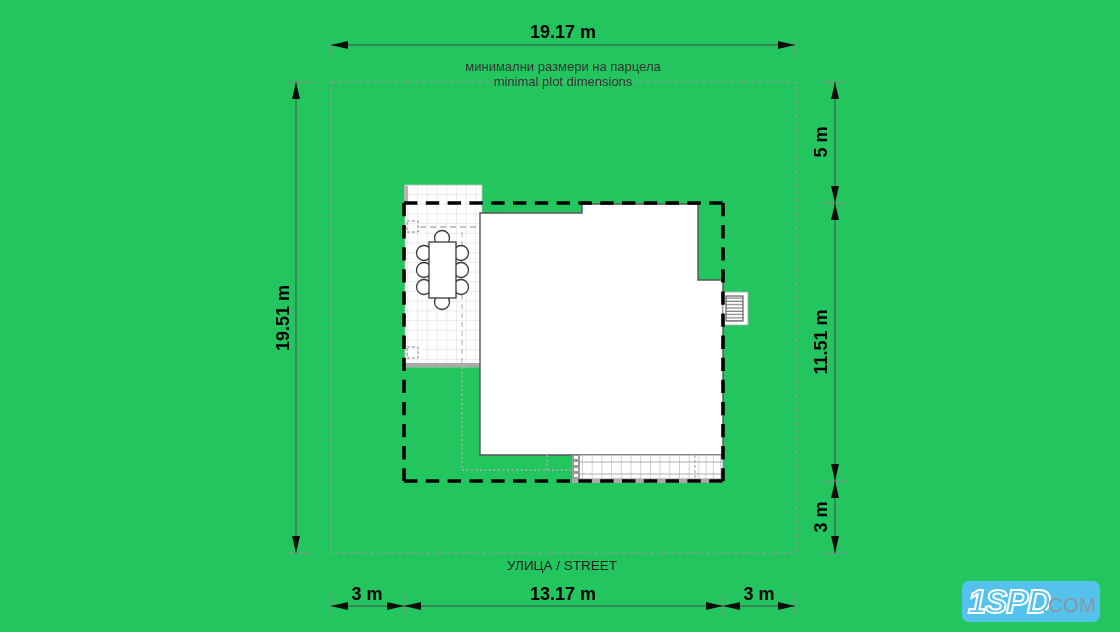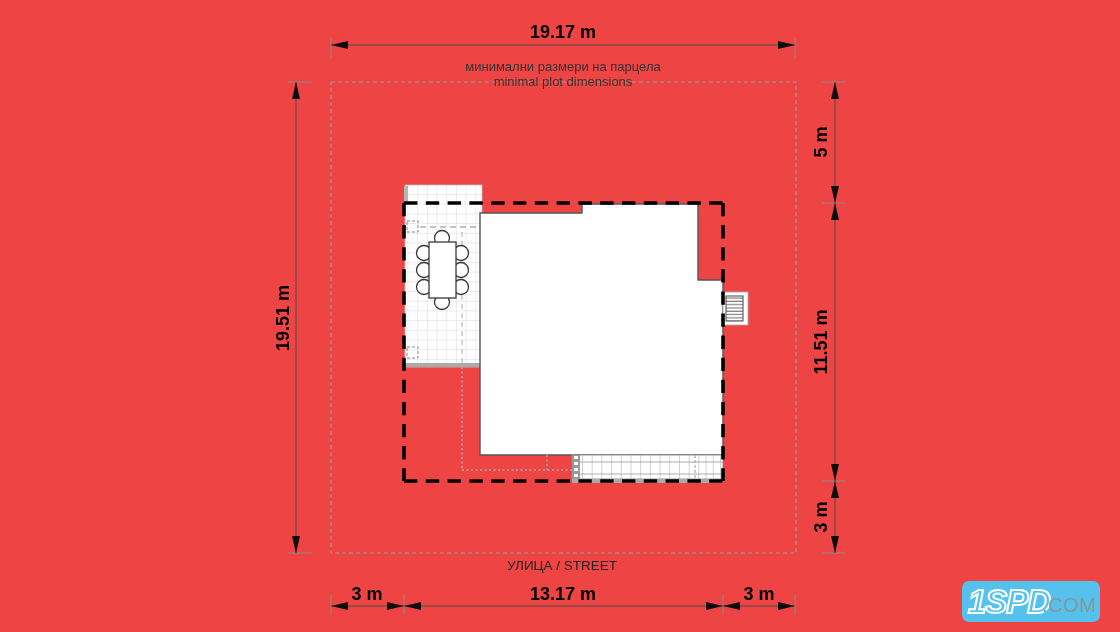--- a/index.html
+++ b/index.html
@@ -1,16 +1,16 @@
 <!DOCTYPE html>
 <html><head>
 <meta charset="utf-8">
 <style>
   html,body{margin:0;padding:0;background:#ffffff;}
-  .stage{position:relative;width:1120px;height:632px;background:#ef4444;overflow:hidden;
+  .stage{position:relative;width:1120px;height:632px;background:#22c55e;overflow:hidden;
          font-family:"Liberation Sans", sans-serif;}
   svg{display:block;}
   text{font-family:"Liberation Sans", sans-serif;}
   .dim-label{font-size:18px;font-weight:700;fill:#000000;}
   .note-label{font-size:13px;fill:#333333;}
   .street-label{font-size:13.5px;fill:#222222;}
   .dimline{stroke:#4a4a4a;stroke-width:1;}
   .dimtick{stroke:#8a8a8a;stroke-width:1;}
   .dimarrow{fill:#0d0d0d;}
   .thinwall{stroke:#555555;stroke-width:1.4;fill:#ffffff;}

